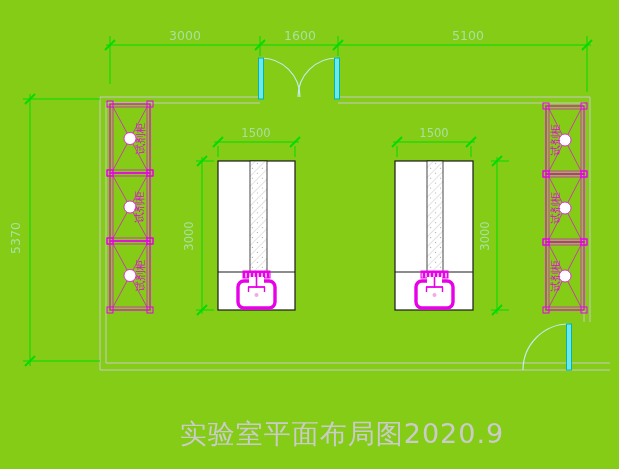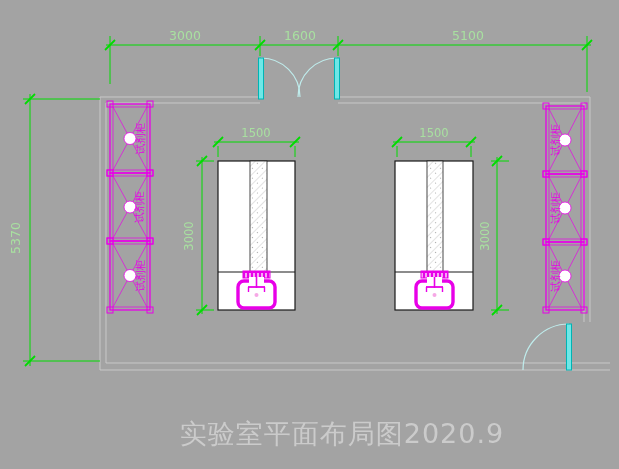--- a/index.html
+++ b/index.html
@@ -1,16 +1,16 @@
 <!DOCTYPE html>
 <html><head>
 <meta charset="utf-8">
 <style>
   html,body{margin:0;padding:0;background:#fff;}
-  .canvas{position:relative;width:619px;height:469px;background:#a3a3a3;overflow:hidden;}
+  .canvas{position:relative;width:619px;height:469px;background:#84cc16;overflow:hidden;}
   svg text{font-family:"DejaVu Sans", sans-serif;}
   .w{stroke:#c8c8c8;stroke-width:1;fill:none}
   .g{stroke:#00dc00;stroke-width:1;fill:none}
   .tick{stroke:#00dc00;stroke-width:1.8;fill:none}
   .gt{fill:#a8e0a0;font-size:12.5px;text-anchor:middle}
   .gts{fill:#a8e0a0;font-size:11.5px;text-anchor:middle}
   .m{stroke:#e800e8;fill:none}
   .k{stroke:#1a1a1a;stroke-width:1.2;fill:#ffffff}
   .kl{stroke:#1a1a1a;stroke-width:1.1;fill:none}
   .cab-t{fill:#e800e8;font-size:10.5px;text-anchor:middle}

